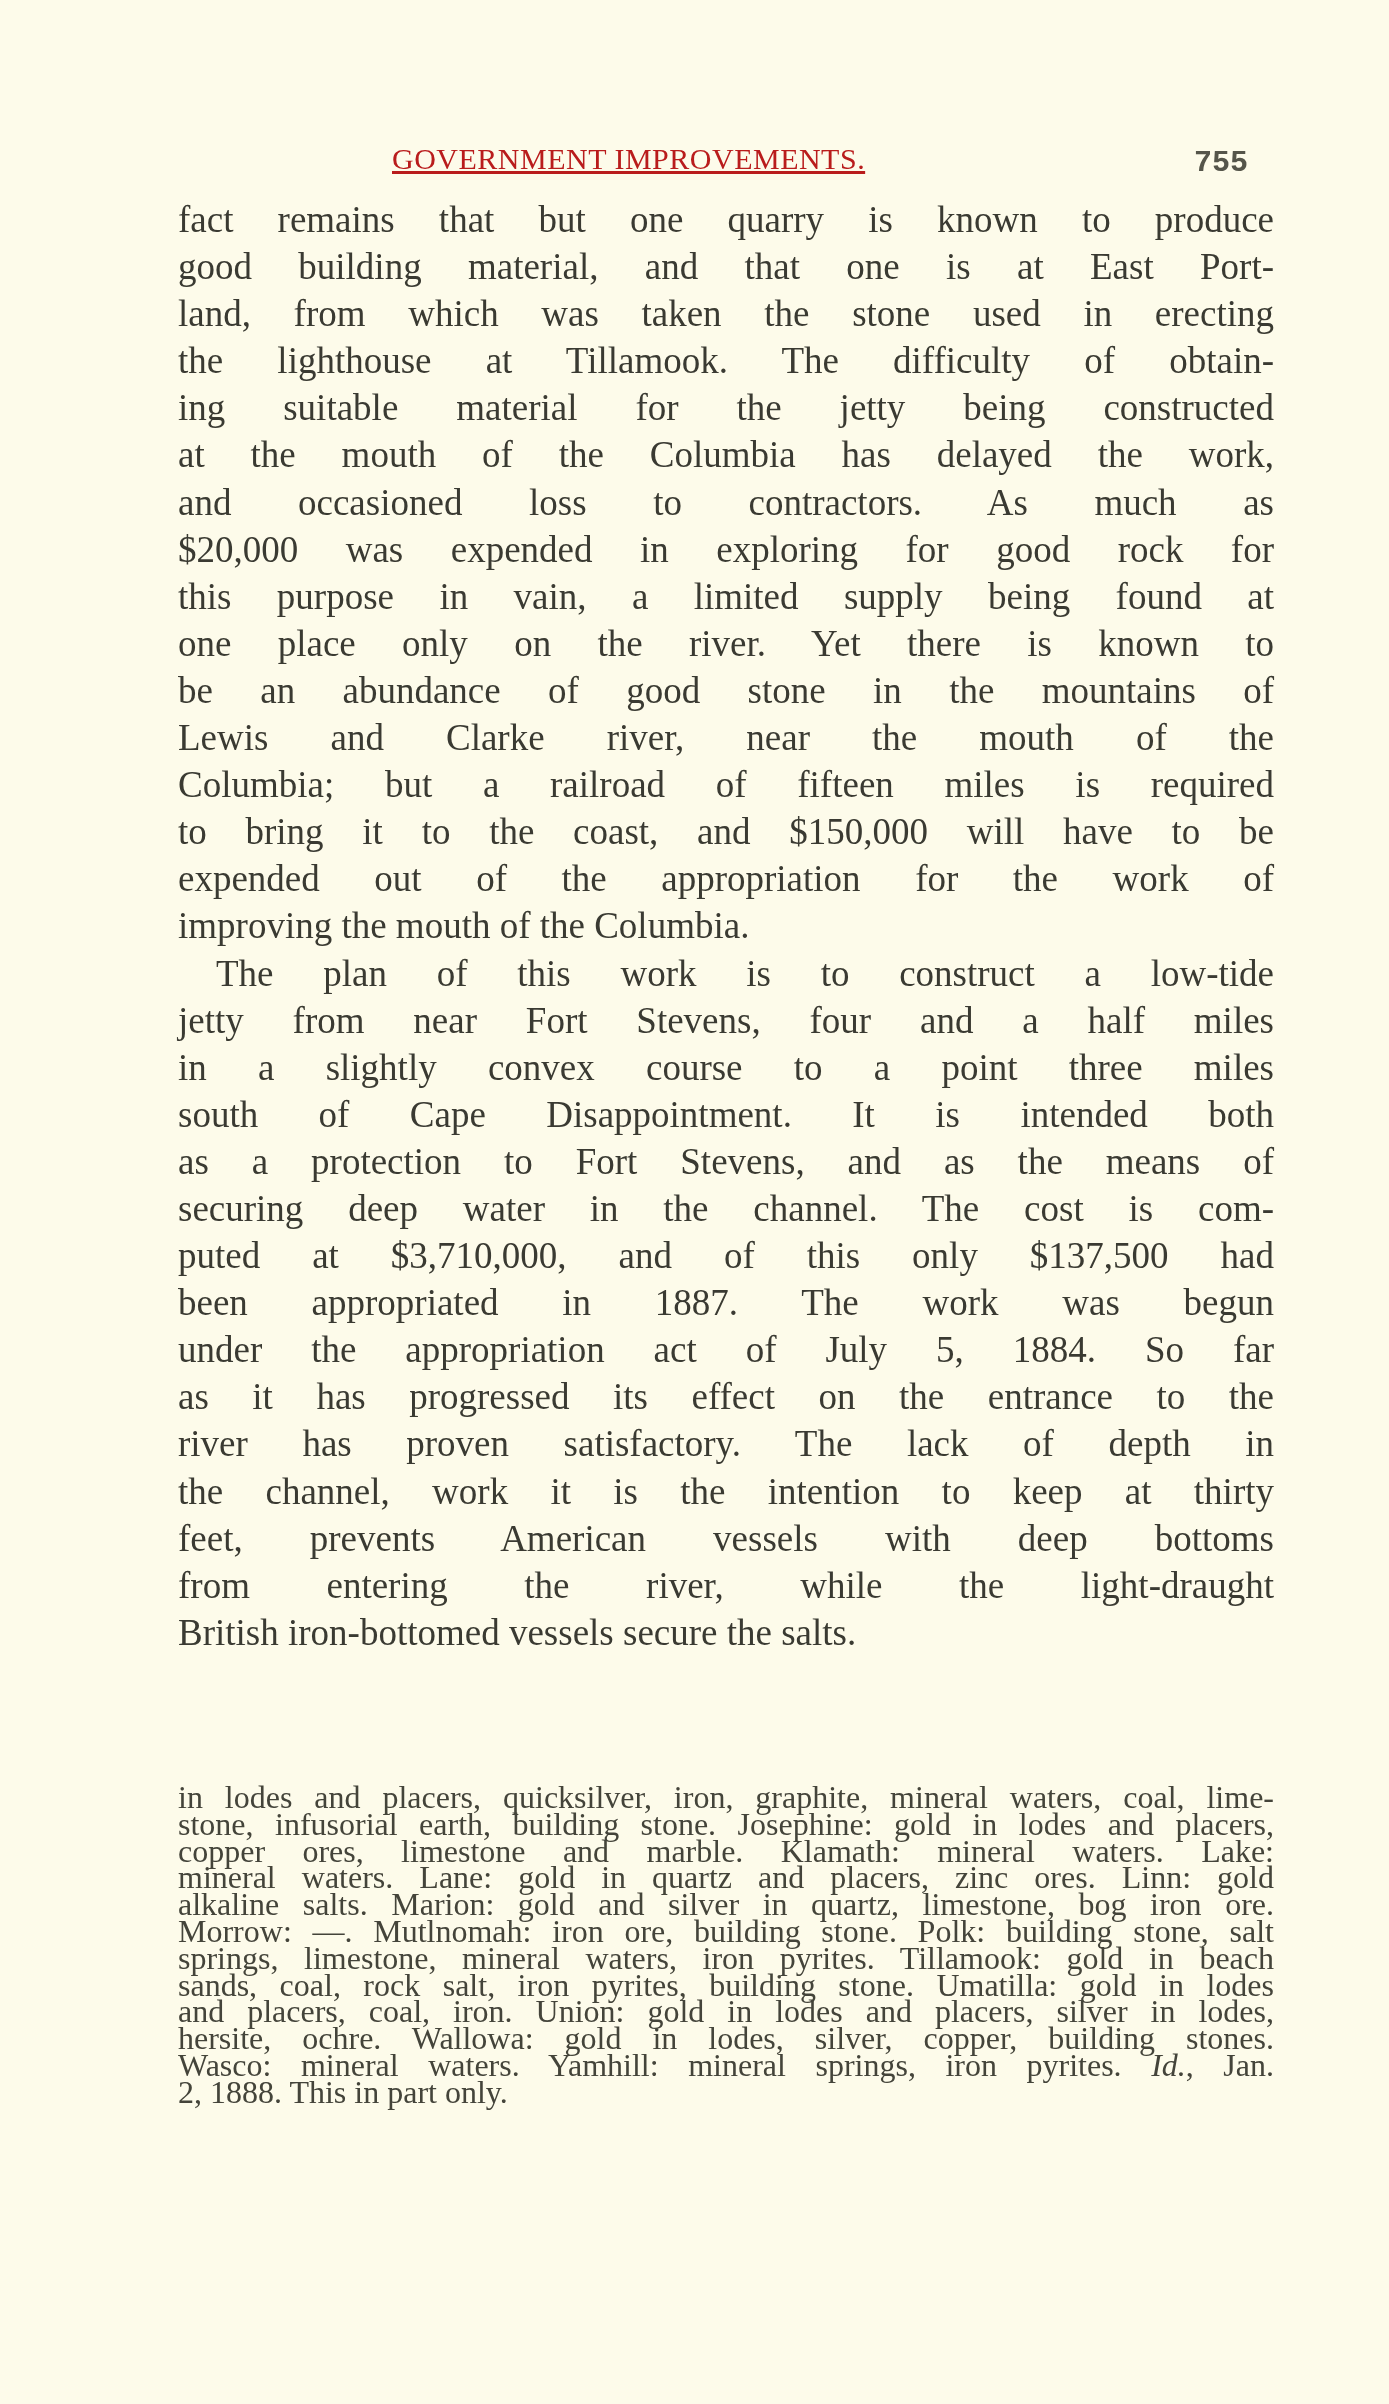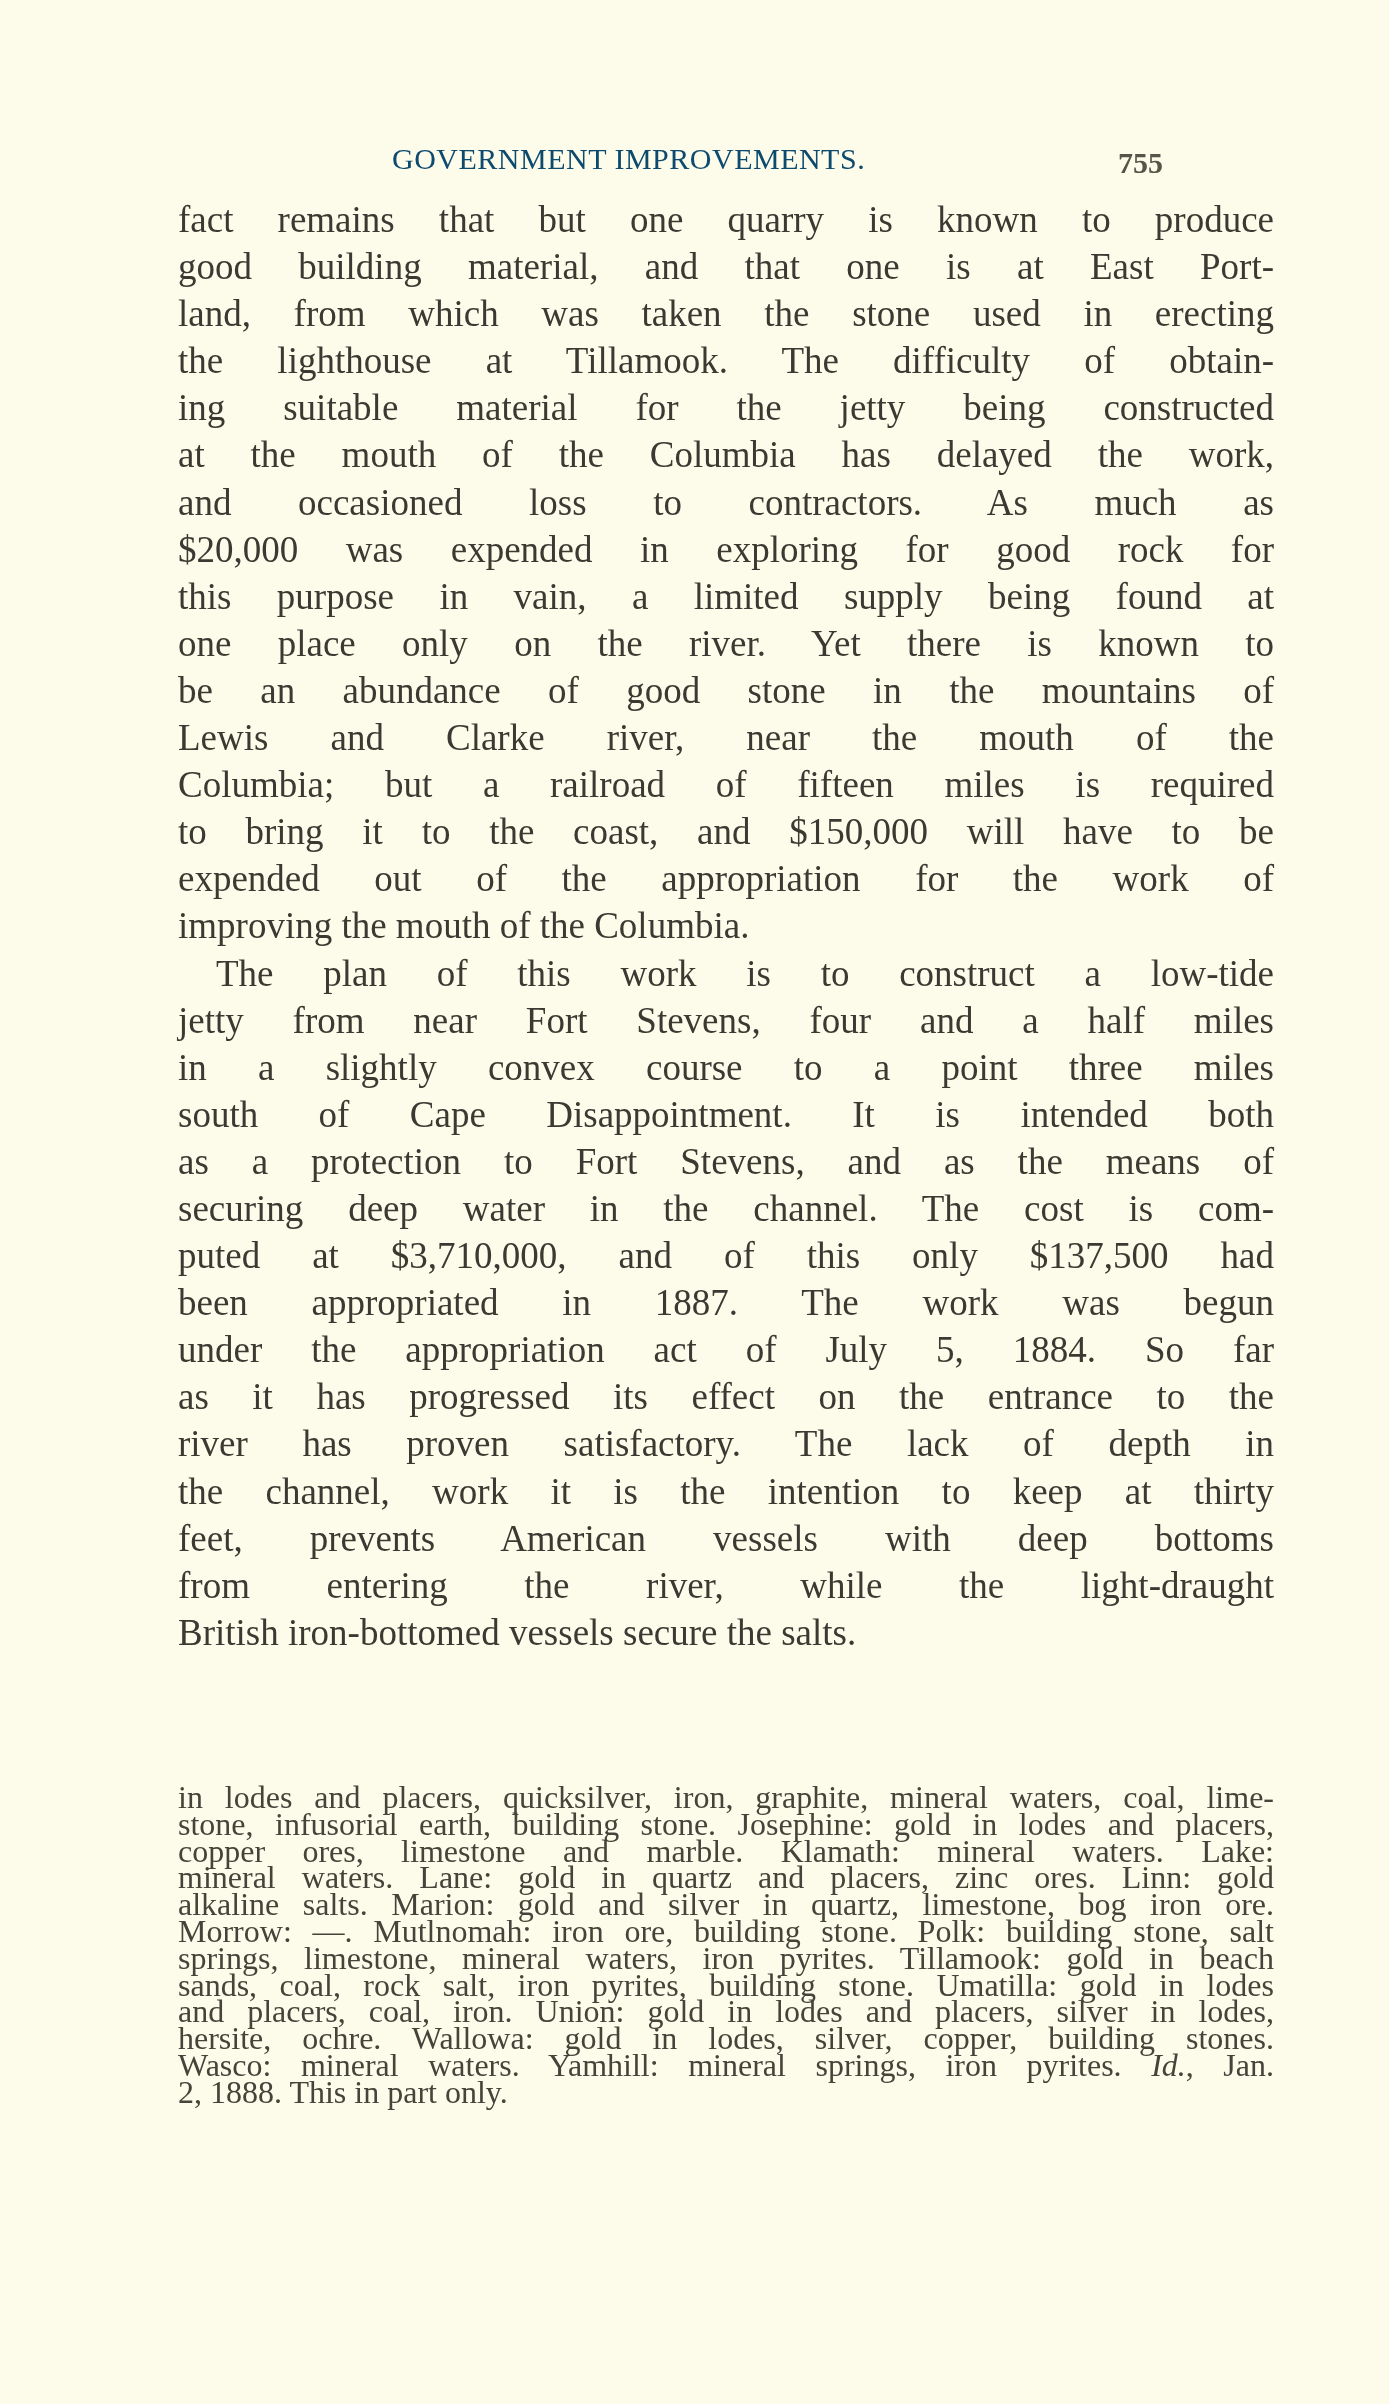--- a/index.html
+++ b/index.html
@@ -11,31 +11,32 @@
     overflow: hidden;
     color: #3a3a32;
     font-family: "DejaVu Serif", "Liberation Serif", serif;
   }
   .running-head {
     position: absolute;
     top: 142px;
     left: 392px;
     font-size: 30px;
     letter-spacing: 0.5px;
-    color: #0c4a6e;
+    color: #b91c1c;
     font-family: "Liberation Serif", serif;
+    text-decoration: underline;
   }
   .page-number {
     position: absolute;
     top: 146px;
-    left: 1118px;
+    left: 1194px;
     font-size: 30px;
     font-weight: bold;
     color: #55554a;
-    font-family: Liberation Serif, serif;
+    font-family: Liberation Mono, monospace;
   }
   .body-text {
     position: absolute;
     top: 196px;
     left: 178px;
     width: 1096px;
   }
   .line {
     display: block;
     height: 47.1px;

